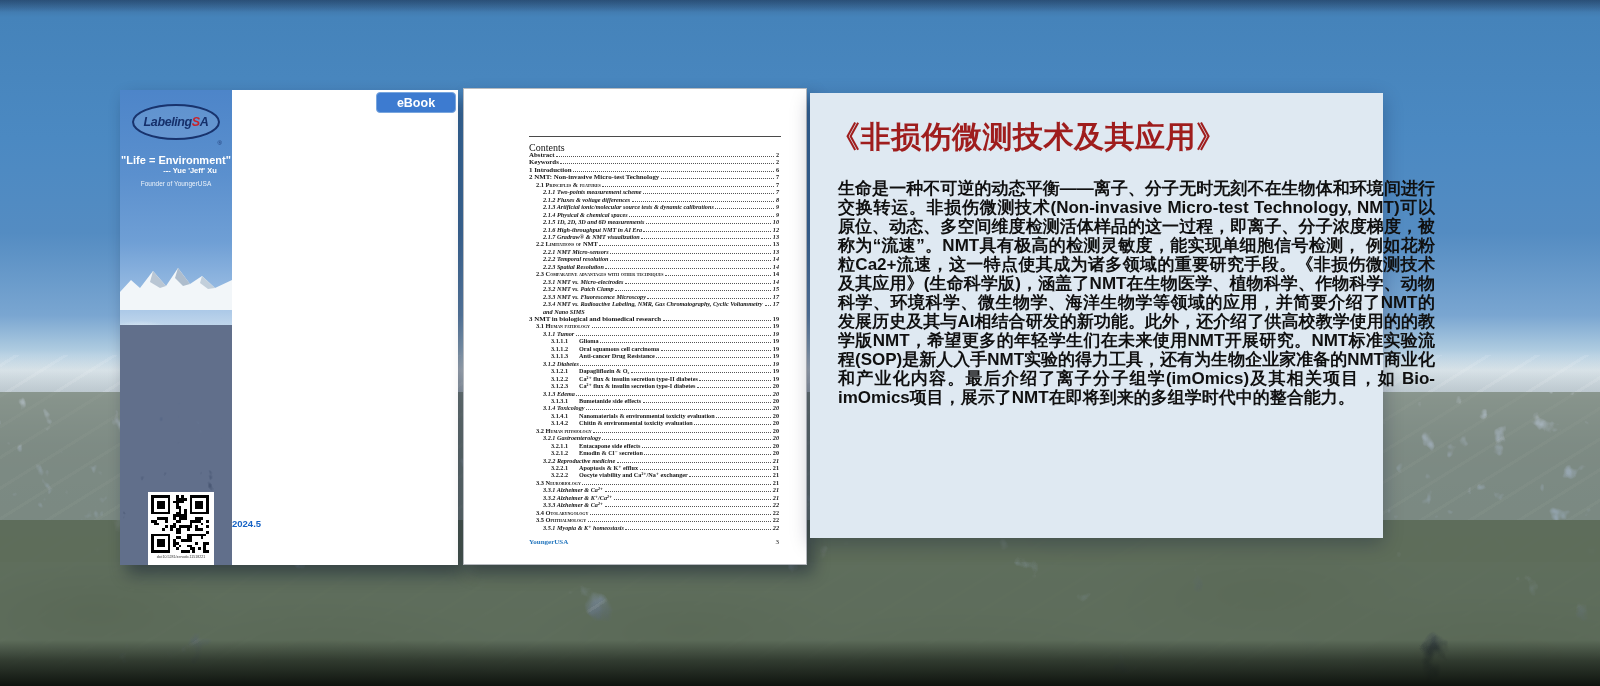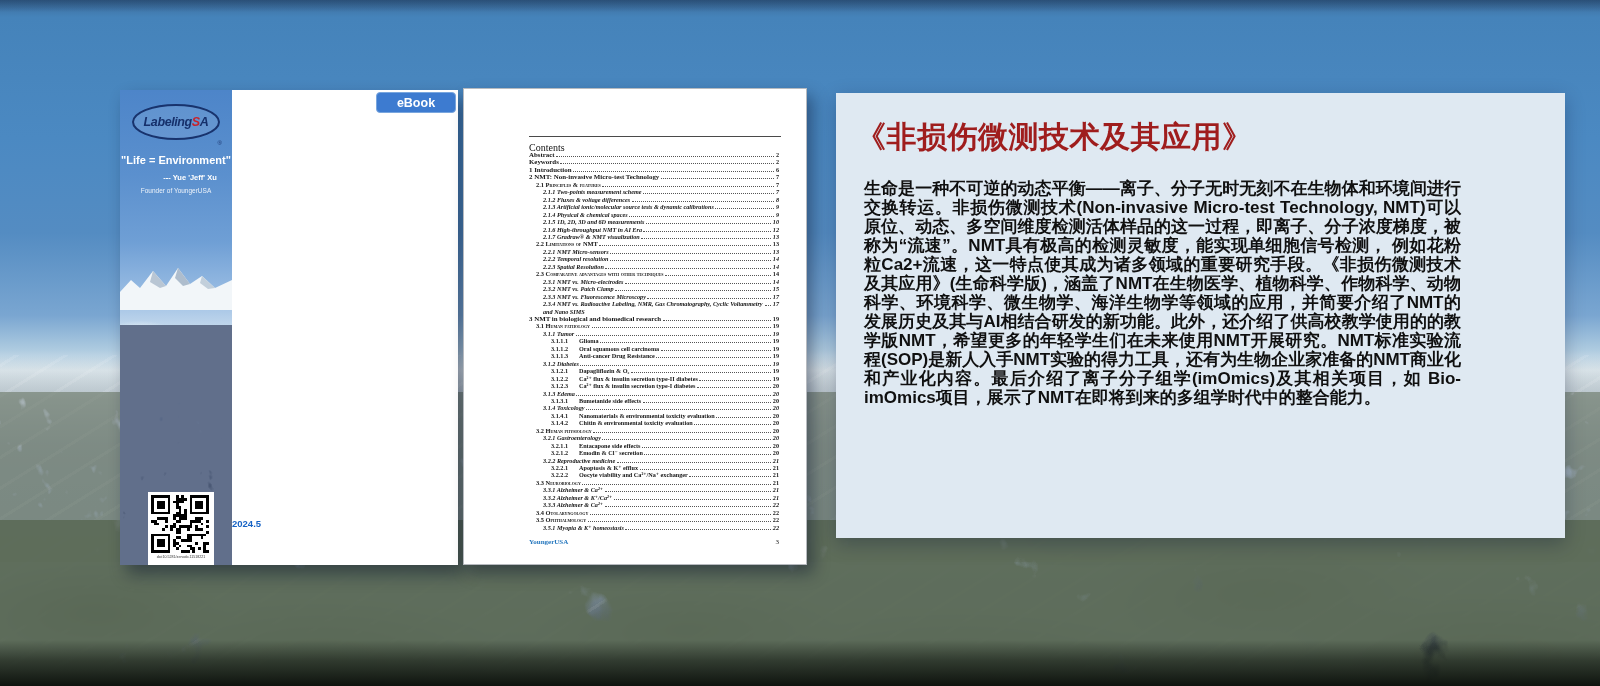--- a/index.html
+++ b/index.html
@@ -50,21 +50,21 @@
   }
   .strip-forest { position:absolute; left:0; top:235px; width:112px; height:240px; }
 
   .cover-logo-wrap { position:absolute; left:0; top:14px; width:112px; text-align:center; color:#fff; }
   .logo-oval { display:inline-block; width:88px; height:36px; line-height:33px; border:2px solid #18336d;
     border-radius:50%; background:rgba(255,255,255,.10); font-weight:bold; font-size:12.5px; color:#16306b;
     letter-spacing:-0.4px; font-style:italic; }
   .logo-oval .s-red { color:#c8232b; }
   .logo-reg { display:block; font-size:6px; color:#1a346d; text-align:right; padding-right:10px; margin-top:0px; }
   .cover-slogan { margin-top:8px; font-weight:bold; font-size:11px; color:#ffffff; }
-  .cover-author { margin-top:7px; font-weight:bold; font-size:7.5px; color:#ffffff;padding-left:28px; }
+  .cover-author { font-weight:bold; font-size:7.5px; color:#ffffff;padding-left:28px; }
   .cover-founder { margin-top:5px; font-size:6.5px; color:rgba(255,255,255,.88); }
 
   .ebook-badge { position:absolute; right:2px; top:2px; width:80px; height:21px; border-radius:4px;
     background:#3d7bd0; border:1px solid #79a6de; color:#fff; font-weight:bold; font-size:12.5px;
     display:flex; align-items:center; justify-content:center; }
 
   .cover-title-block { position:absolute; left:112px; top:92px; width:226px; text-align:center; color:#1763c5; }
   .cover-title-1 { font-weight:bold; font-size:13.5px; }
   .cover-title-2 { font-weight:bold; font-size:13.5px; margin-top:9px; }
   .cover-subtitle { font-weight:bold; font-size:8px; margin-top:12px; white-space:pre; }
@@ -93,21 +93,21 @@
   .toc-row.lvl3 { padding-left:14px; font-weight:bold; font-style:italic; }
   .toc-row.lvl3 .pg { font-style:italic; }
   .toc-row.lvl4 { padding-left:22px; font-weight:bold; }
   .toc-row.lvl4 .num { flex:0 0 28px; }
   .toc-footer { position:absolute; left:0; top:449px; width:250px; display:flex; justify-content:space-between;
     font-size:7px; font-weight:bold; }
   .toc-footer .brand { color:#2577be; }
   .toc-footer .pageno { color:#222; font-weight:normal; }
 
   
-  .panel { position:absolute; left:836px; top:93px; width:729px; height:445px; background:#dfe9f2;
+  .panel { position:absolute; left:810px; top:93px; width:573px; height:445px; background:#dfe9f2;
     box-shadow:0 6px 18px rgba(5,15,45,.28); }
   .panel-title { position:absolute; left:20px; top:24px; width:593px;
     font-weight:bold; font-size:30px; color:#9f1d1d; letter-spacing:.5px; }
   .panel-body { position:absolute; left:28px; top:86px; width:597px;
     font-size:17px; font-weight:bold; line-height:19px; color:#101010; text-align:justify; }
 </style>
 </head>
 <body>
 
 <div class="scene">

